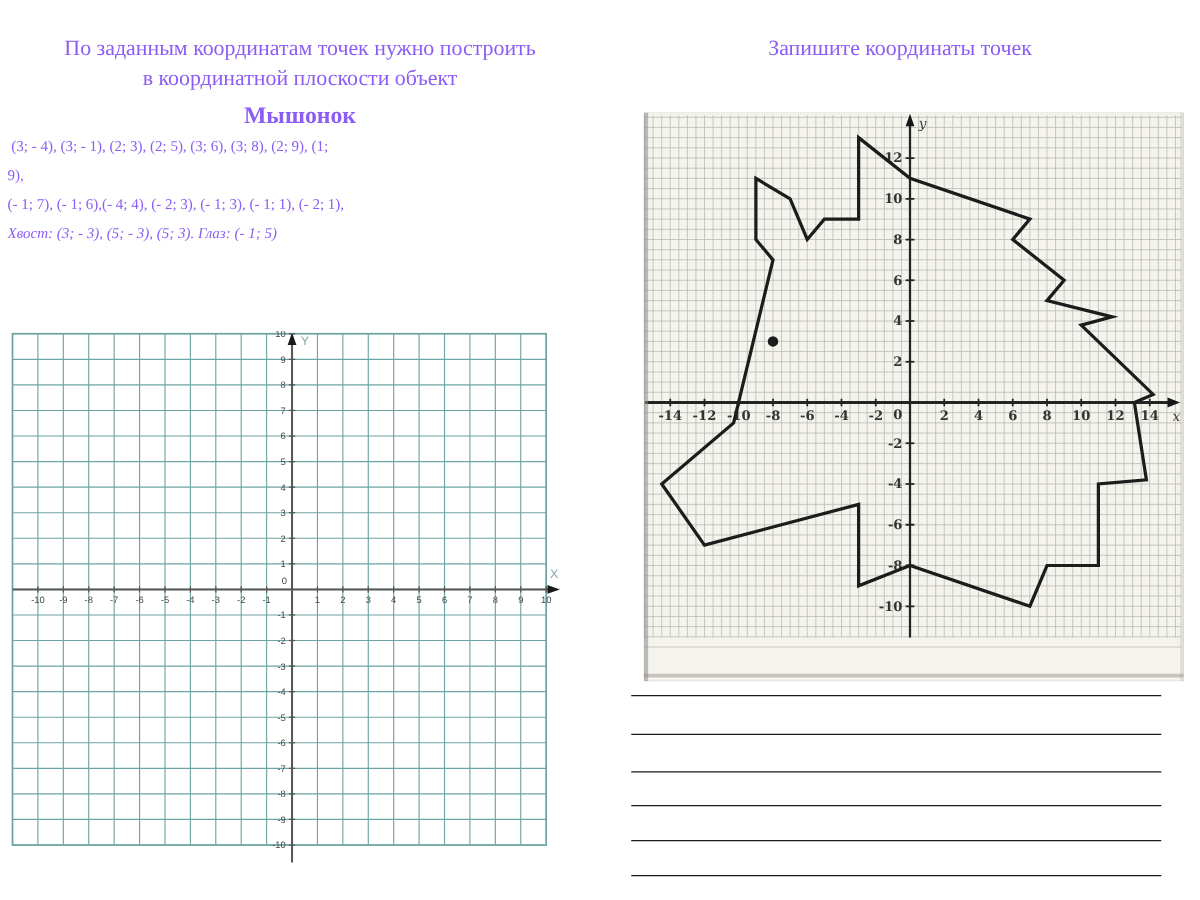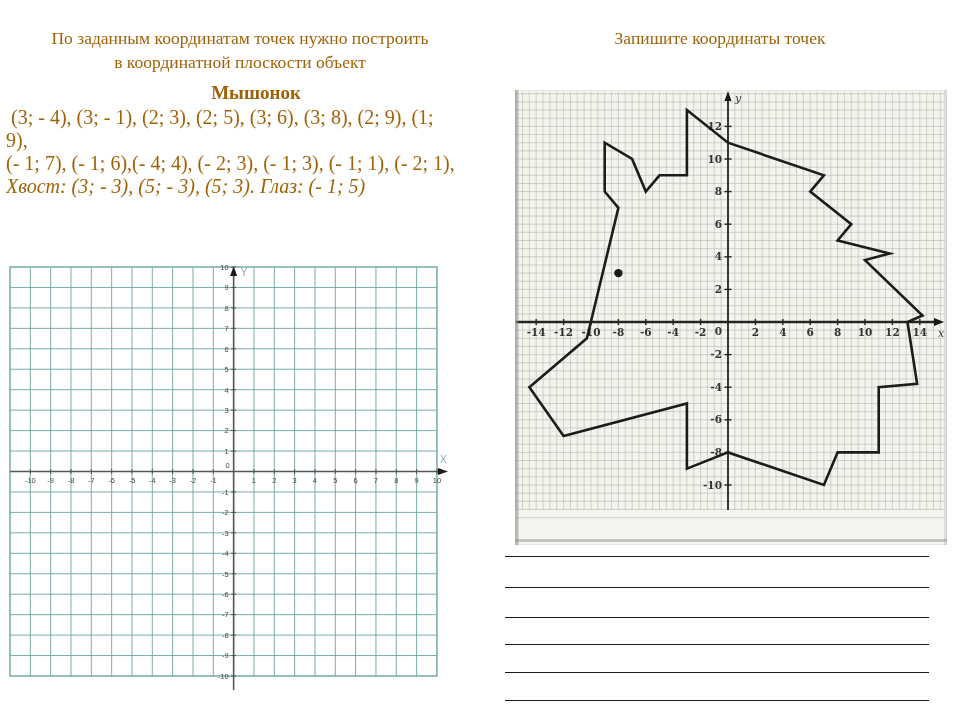--- a/index.html
+++ b/index.html
@@ -1,23 +1,23 @@
 <!DOCTYPE html>
 <html><head>
 <meta charset="utf-8">
 <style>
   html,body{margin:0;padding:0;background:#fff;}
   .page{position:relative;width:960px;height:720px;background:#ffffff;overflow:hidden;
-        font-family:"Liberation Serif",serif;color:#a16207;}
+        font-family:"Liberation Serif",serif;color:#8b5cf6;}
   .t-title{position:absolute;width:480px;text-align:center;font-size:17.5px;line-height:24px;}
   .t-title.right{left:480px;}
   .heading{position:absolute;left:0;top:82px;width:480px;text-align:center;
-           font-size:19px;font-weight:bold;padding-left:16px;}
+           font-size:19px;font-weight:bold;}
   .coords{position:absolute;left:6px;top:106px;width:474px;height:152px;overflow:hidden;}
-  .coords .cline{white-space:pre;font-size:20px;line-height:23px;}
+  .coords .cline{white-space:pre;font-size:12px;line-height:23px;}
   .coords .tail{font-style:italic;}
   #left-grid-svg{position:absolute;left:8px;top:265px;z-index:2;}
   #figure-svg{position:absolute;left:515px;top:90px;}
   .gl{font:7.5px "Liberation Sans",sans-serif;fill:#474747;}
   .gax{font:10px "Liberation Sans",sans-serif;fill:#87a9a7;}
   .fl{font:bold 10.5px "DejaVu Serif",serif;fill:#333;}
   .fax{font:italic 11px "DejaVu Serif",serif;fill:#3a3a3a;}
   #answer-lines{position:absolute;left:0;top:0;width:960px;height:720px;}
   .ans-line{position:absolute;left:505px;width:424px;height:0;border-top:1.6px solid #1b1b1b;}
 </style>

